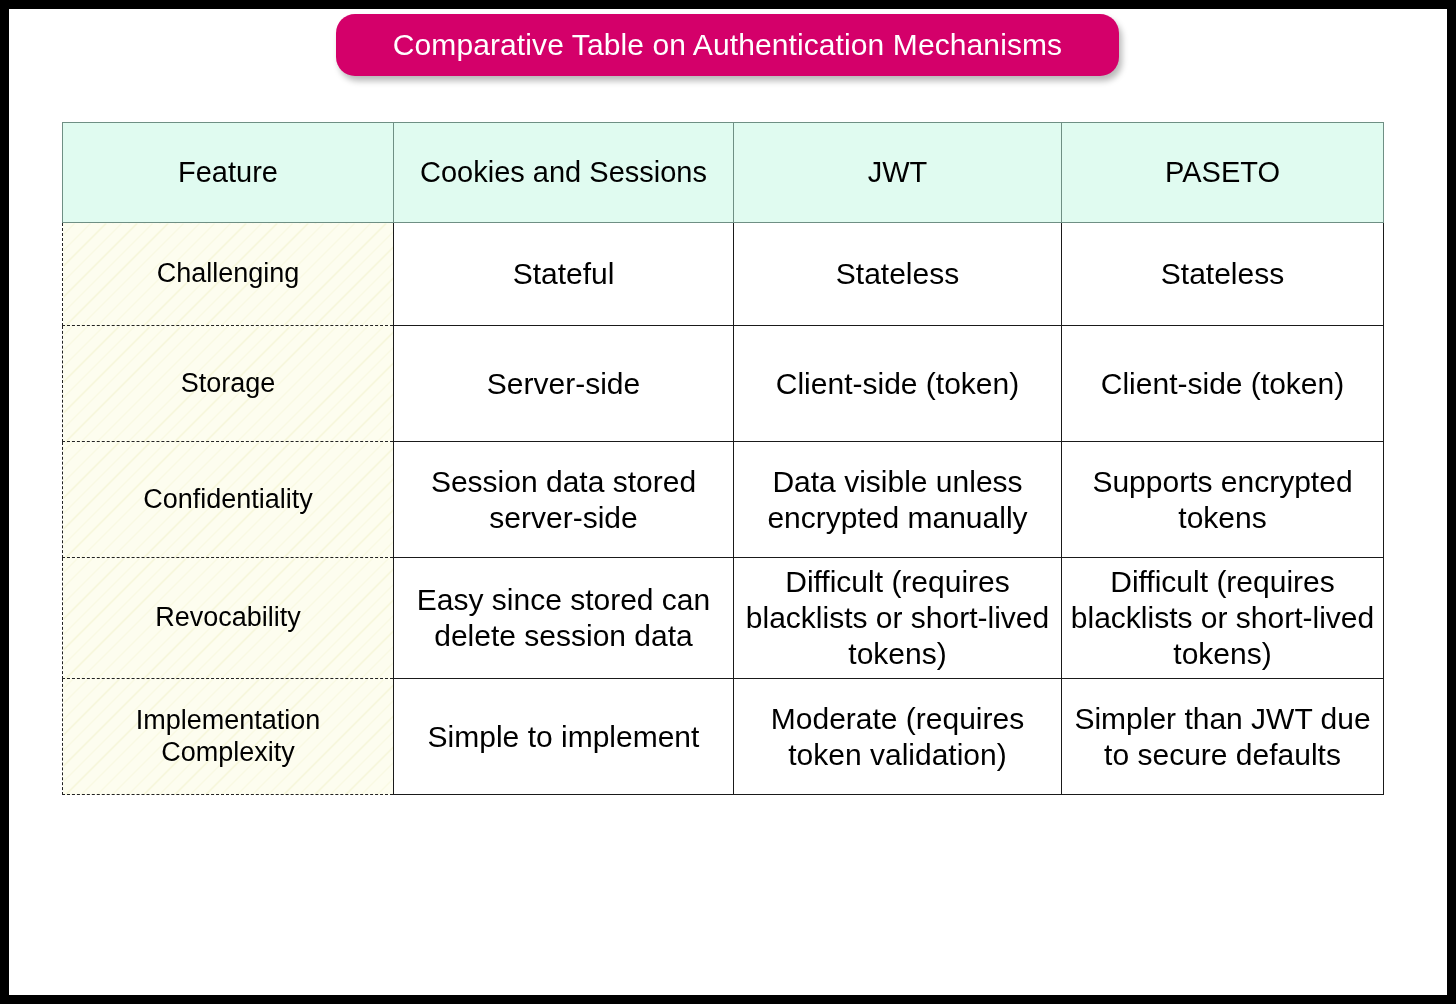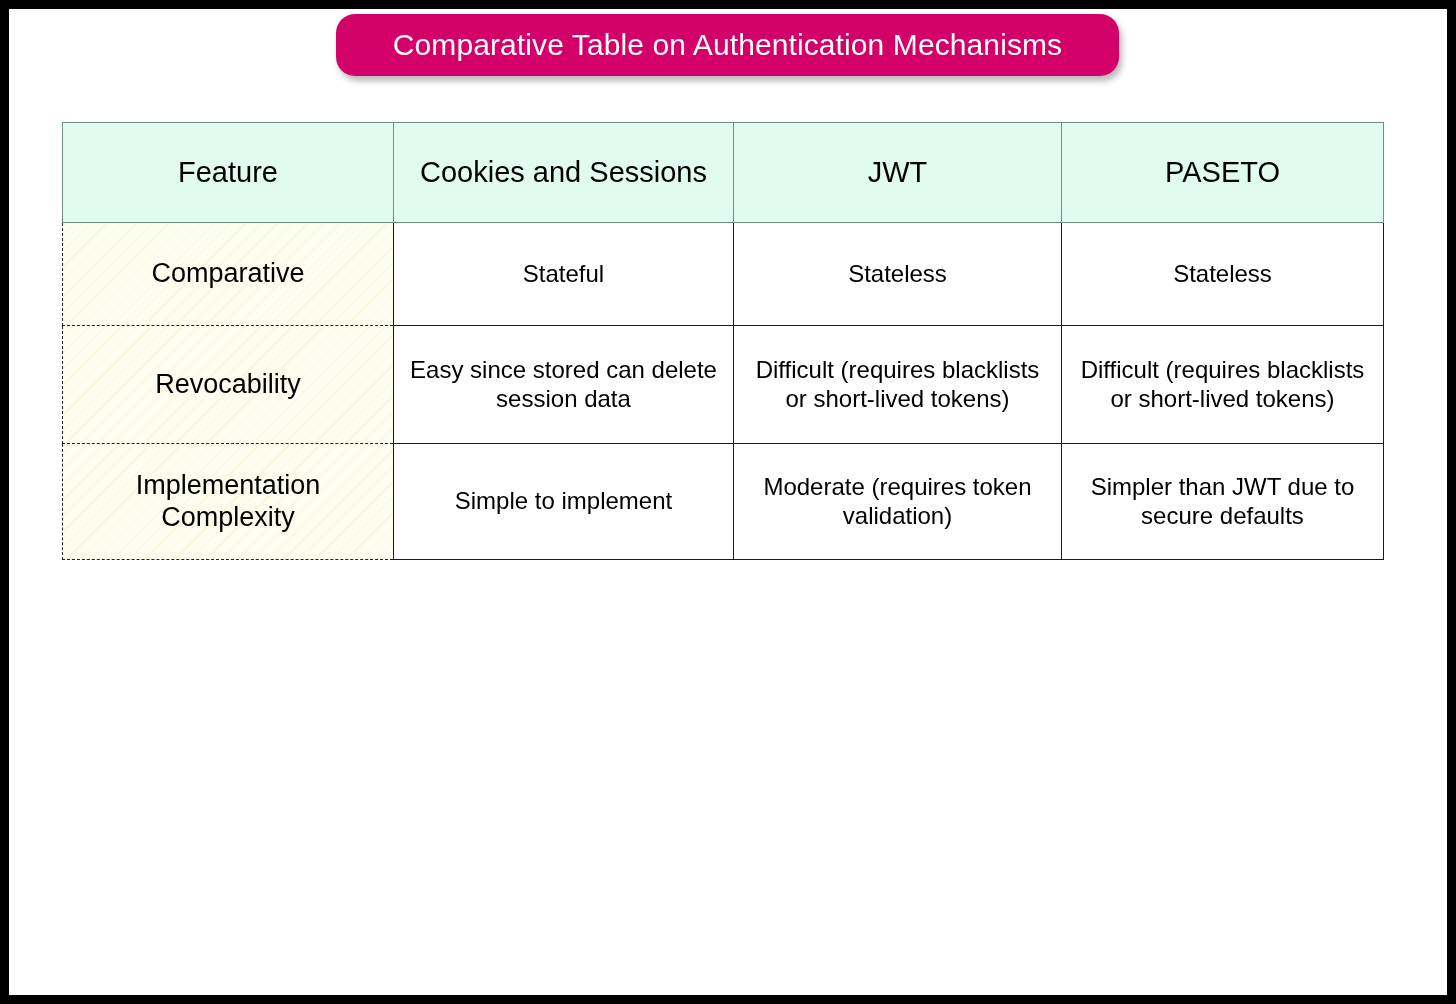--- a/index.html
+++ b/index.html
@@ -111,21 +111,21 @@
     vertical-align: middle;
     padding: 6px 10px;
     line-height: 1.18;
     box-sizing: border-box;
   }
 
   
   tbody td.val {
     background: #ffffff;
     border: 1px solid #1a1a1a;
-    font-size: 24px;
+    font-size: 30px;
     color: #000;
     text-align: center;
     vertical-align: middle;
     padding: 6px 8px;
     line-height: 1.2;
     box-sizing: border-box;
   }
 
   tbody tr.r0 td { height: 103px; }
   tbody tr.r1 td { height: 116px; }
@@ -155,24 +155,36 @@
         <thead>
           <tr>
             <th class="th-feature">Feature</th>
             <th>Cookies and Sessions</th>
             <th>JWT</th>
             <th>PASETO</th>
           </tr>
         </thead>
         <tbody>
           <tr class="r0">
-            <td class="feat">Comparative</td>
+            <td class="feat">Challenging</td>
             <td class="val">Stateful</td>
             <td class="val">Stateless</td>
             <td class="val">Stateless</td>
+          </tr>
+          <tr class="r1">
+            <td class="feat">Storage</td>
+            <td class="val">Server-side</td>
+            <td class="val">Client-side (token)</td>
+            <td class="val">Client-side (token)</td>
+          </tr>
+          <tr class="r3">
+            <td class="feat">Confidentiality</td>
+            <td class="val">Session data stored server-side</td>
+            <td class="val">Data visible unless encrypted manually</td>
+            <td class="val">Supports encrypted tokens</td>
           </tr>
           <tr class="r4">
             <td class="feat">Revocability</td>
             <td class="val">Easy since stored can delete session data</td>
             <td class="val">Difficult (requires blacklists or short-lived tokens)</td>
             <td class="val">Difficult (requires blacklists or short-lived tokens)</td>
           </tr>
           <tr class="r5">
             <td class="feat">Implementation Complexity</td>
             <td class="val">Simple to implement</td>

